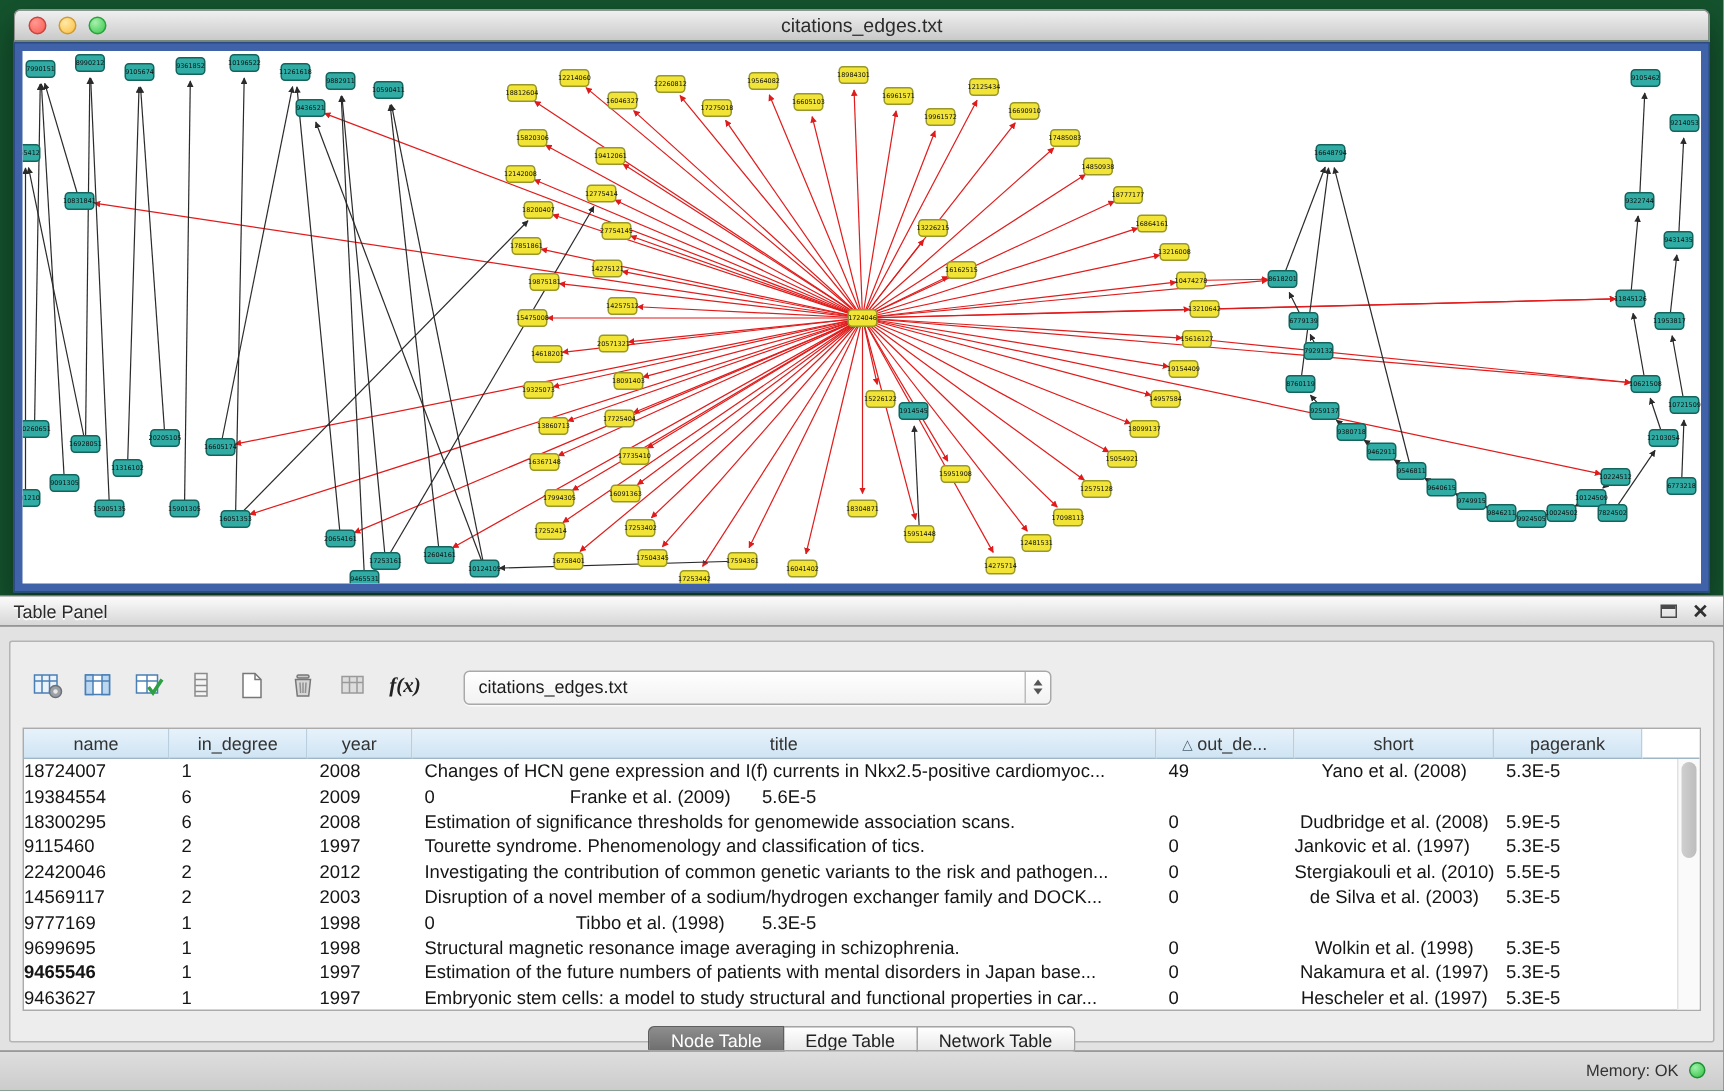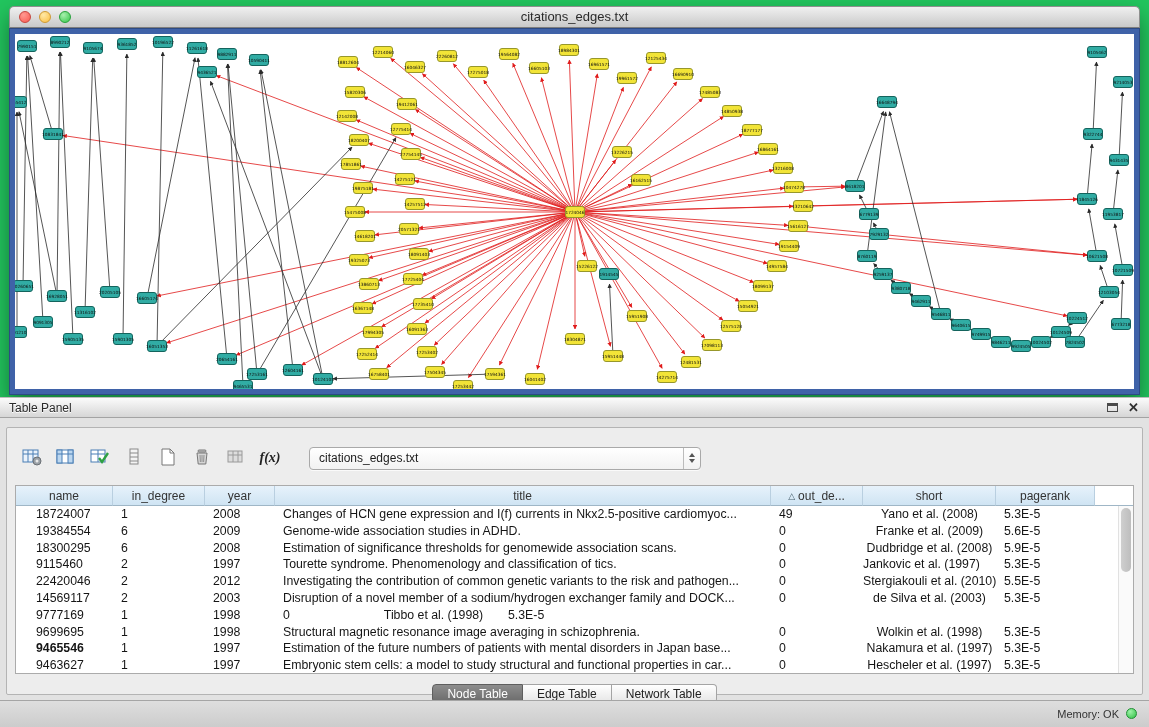--- a/index.html
+++ b/index.html
@@ -1,18 +1,18 @@
 <!DOCTYPE html>
 <html><head>
 <meta charset="utf-8">
 <style>
   * { margin:0; padding:0; box-sizing:border-box; }
   html,body { background:#d2d2d2; }
   body { font-family:"Liberation Sans", sans-serif; }
-  .root { position:relative; width:1149px; height:727px; overflow:hidden; background:#22c55e; }
+  .root { position:relative; width:1149px; height:727px; overflow:hidden; background:#14532d; }
 
   
   .gwin { position:absolute; left:9px; top:6px; width:1131px; height:389px;
           border-radius:5px 5px 0 0; box-shadow:0 10px 22px rgba(0,0,0,.4); }
   .titlebar { position:relative; height:22px; border:1px solid #8f8f8f; border-bottom:1px solid #7e7e7e;
               border-radius:5px 5px 0 0; background:linear-gradient(#f0f0f0,#c9c9c9); }
   .title-text { text-align:center; line-height:20px; font-size:13px; color:#2b2b2b; }
   .lights { position:absolute; left:9px; top:4px; display:flex; gap:8px; }
   .light { width:12px; height:12px; border-radius:50%; }
   .light.red { background:radial-gradient(circle at 35% 30%, #ff9a92,#f95950); border:1px solid #c7453e; }
@@ -58,21 +58,21 @@
   .hcell { height:20px; background:linear-gradient(#e7f2fb,#cfe4f3); border-right:1px solid #b9cfe0;
            border-bottom:1px solid #9fb6c6; font-size:12px; color:#333; display:flex; align-items:center;
            justify-content:center; gap:3px; overflow:hidden; white-space:nowrap; }
   .hfill { flex:1; background:#fff; border-bottom:1px solid #9fb6c6; }
   .sortg { font-size:9px; color:#49606e; }
   .c0{width:97px}.c1{width:92px}.c2{width:70px}.c3{width:496px}.c4{width:92px}.c5{width:133px}.c6{width:99px}
   .tbody { position:absolute; left:0; right:15px; top:20px; bottom:0; overflow:hidden; }
   .trow { display:flex; height:16.8px; }
   .tcell { font-size:12.3px; color:#151515; line-height:16.8px; padding:0 0 0 8px; overflow:hidden;
            white-space:nowrap; text-overflow:clip; }
-  .tcell.c0 { padding-left:20px; }
+  .tcell.c0 { padding-left:0; }
   .vscroll { position:absolute; right:0; top:20px; bottom:0; width:15px; background:#fafafa; border-left:1px solid #e1e1e1; }
   .vthumb { position:absolute; left:2px; top:2px; width:10px; height:64px; border-radius:6px;
             background:linear-gradient(90deg,#cfcfcf,#bdbdbd); }
 
   
   .tabsrow { position:absolute; left:0; right:0; top:256px; display:flex; justify-content:center; }
   .tab { height:19px; line-height:18px; padding:0 14px; font-size:12px; color:#222;
          background:linear-gradient(#ffffff,#e6e6e6); border:1px solid #a4a4a4; border-left:none; }
   .tab.first { border-left:1px solid #a4a4a4; border-radius:4px 0 0 4px; }
   .tab.last { border-radius:0 4px 4px 0; }
@@ -838,21 +838,20 @@
               <div class="tcell c2" style="text-align: left;">2008</div>
               <div class="tcell c3" style="text-align: left;">Changes of HCN gene expression and I(f) currents in Nkx2.5-positive cardiomyoc...</div>
               <div class="tcell c4" style="text-align: left;">49</div>
               <div class="tcell c5" style="text-align: center; padding-left: 0px;">Yano et al. (2008)</div>
               <div class="tcell c6" style="text-align: left;">5.3E-5</div>
             </div>
             <div class="trow">
               <div class="tcell c0" style="text-align: left;">19384554</div>
               <div class="tcell c1" style="text-align: left;">6</div>
               <div class="tcell c2" style="text-align: left;">2009</div>
-              <div class="tcell c3" style="text-align: left;">Genome-wide association studies in ADHD.</div>
               <div class="tcell c4" style="text-align: left;">0</div>
               <div class="tcell c5" style="text-align: center; padding-left: 0px;">Franke et al. (2009)</div>
               <div class="tcell c6" style="text-align: left;">5.6E-5</div>
             </div>
             <div class="trow">
               <div class="tcell c0" style="text-align: left;">18300295</div>
               <div class="tcell c1" style="text-align: left;">6</div>
               <div class="tcell c2" style="text-align: left;">2008</div>
               <div class="tcell c3" style="text-align: left;">Estimation of significance thresholds for genomewide association scans.</div>
               <div class="tcell c4" style="text-align: left;">0</div>

